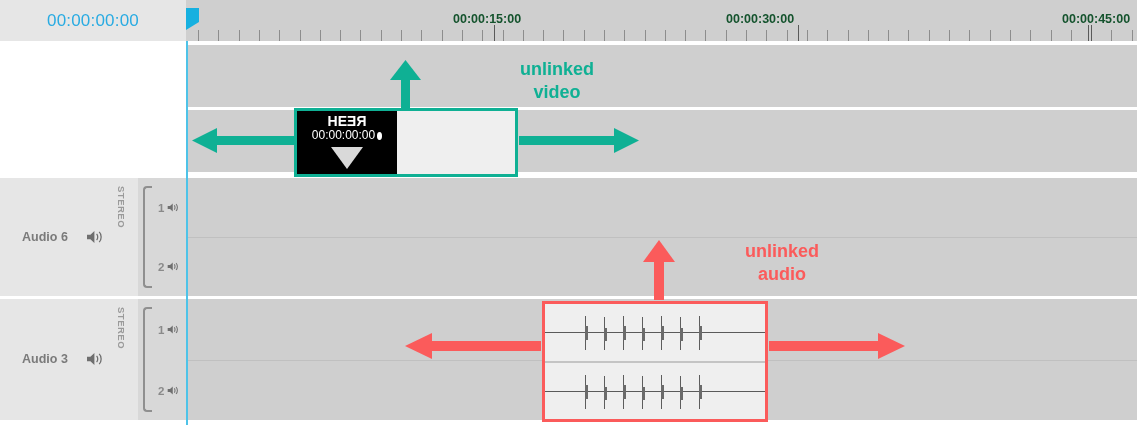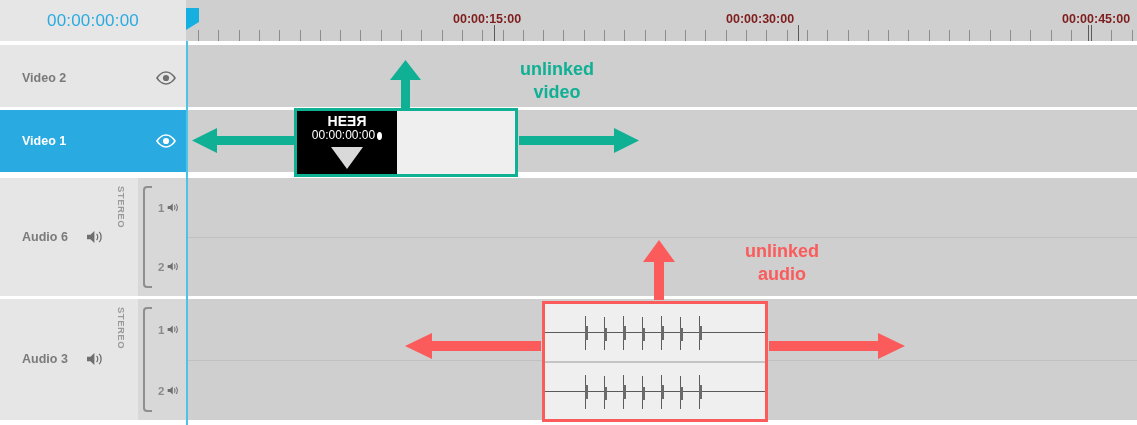--- a/index.html
+++ b/index.html
@@ -54,21 +54,21 @@
     width: 1px;
     background: #8d8d8d;
   }
   .ruler-tick.minor { height: 11px; }
   .ruler-tick.major { height: 16px; background: #5a5a5a; }
   .ruler-label {
     position: absolute;
     top: 12px;
     font-size: 12.5px;
     font-weight: bold;
-    color: #7f1d1d;
+    color: #14532d;
     white-space: nowrap;
   }
 
   
   #playhead-marker {
     position: absolute;
     left: 186px; top: 8px;
     width: 13px; height: 22px;
     z-index: 6;
   }
@@ -364,39 +364,21 @@
         <div class="ruler-label" style="left: 876px;">00:00:45:00</div>
       </div>
   </div>
 
   <div id="playhead-marker">
     <div class="flag"></div>
     <div class="tail"></div>
   </div>
   <div id="playhead-line"></div>
 
-  <div class="track-header" style="top:45px;height:62px;">
-    <div class="th-name" style="top:33px;">Video 2</div>
-    <div class="th-eye" style="top:33px;">
-      <svg width="20" height="14" viewBox="0 0 20 14">
-        <path d="M10 1C4.5 1 1 7 1 7s3.5 6 9 6 9-6 9-6-3.5-6-9-6z" fill="none" stroke="#6f6f6f" stroke-width="1.6"></path>
-        <circle cx="10" cy="7" r="3.1" fill="#6f6f6f"></circle>
-      </svg>
-    </div>
-  </div>
-
-  <div class="track-header selected" style="top:110px;height:62px;">
-    <div class="th-name" style="top:31px;">Video 1</div>
-    <div class="th-eye" style="top:31px;">
-      <svg width="20" height="14" viewBox="0 0 20 14">
-        <path d="M10 1C4.5 1 1 7 1 7s3.5 6 9 6 9-6 9-6-3.5-6-9-6z" fill="none" stroke="#ffffff" stroke-width="1.6"></path>
-        <circle cx="10" cy="7" r="3.1" fill="#ffffff"></circle>
-      </svg>
-    </div>
-  </div>
+
 
   <div class="track-header" style="top:178px;height:118px;">
     <div class="th-name" style="top:59px;">Audio 6</div>
     <div class="th-spk" style="top:59px;">
       <svg width="19" height="15" viewBox="0 0 19 15">
         <path d="M1 5.2h3.4L8.4 1.6v11.8L4.4 9.8H1z" fill="#6f6f6f"></path>
         <path d="M10.6 4.4c1.5 1.5 1.5 4.7 0 6.2" fill="none" stroke="#6f6f6f" stroke-width="1.3"></path>
         <path d="M13.2 2.4c2.6 2.5 2.6 7.7 0 10.2" fill="none" stroke="#6f6f6f" stroke-width="1.3"></path>
       </svg>
     </div>

